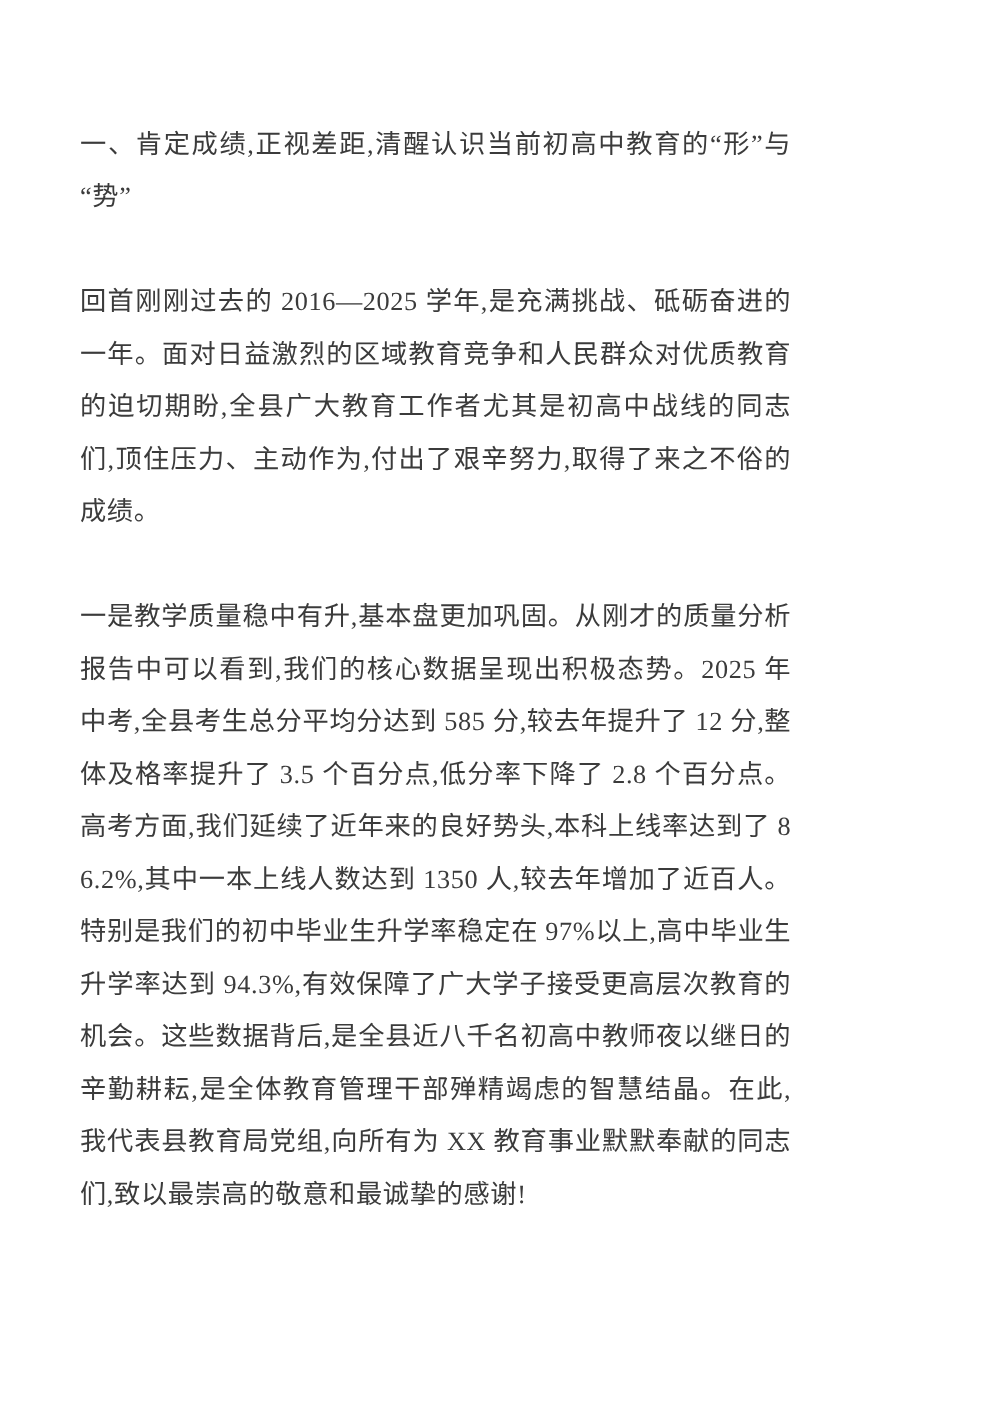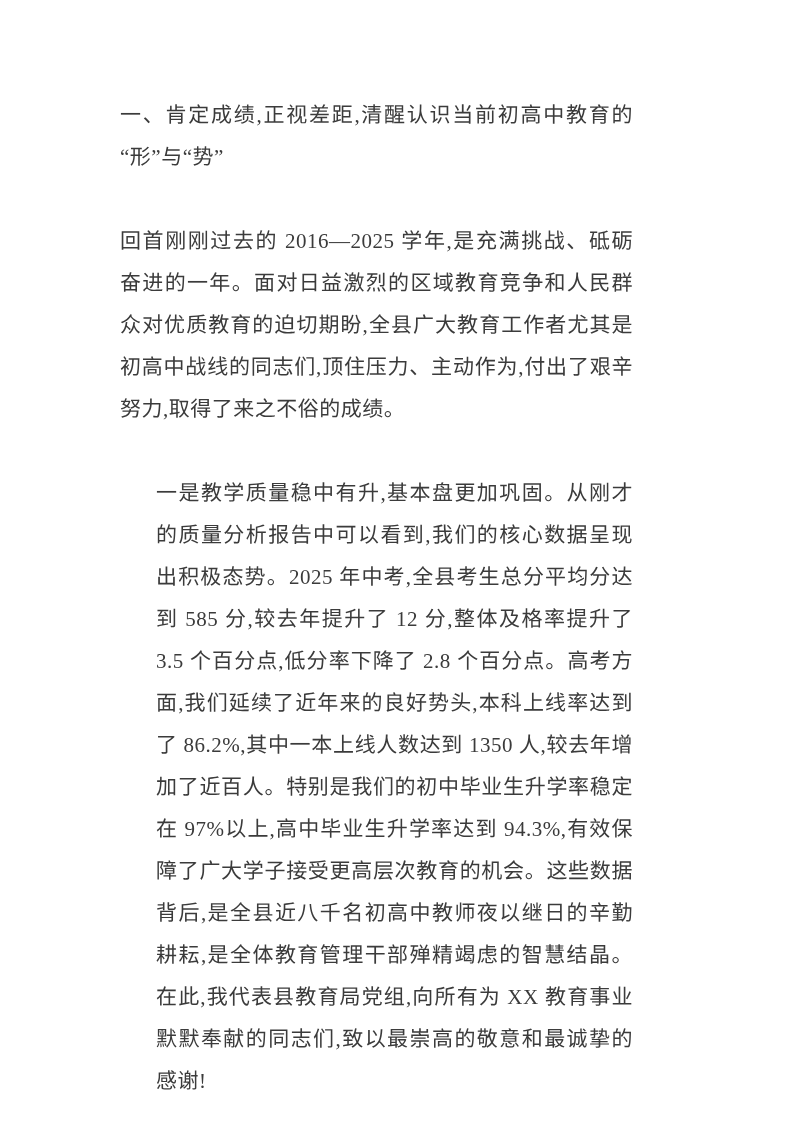--- a/index.html
+++ b/index.html
@@ -11,21 +11,21 @@
     width: 793px;
     height: 1122px;
     overflow: hidden;
     font-family: "Liberation Serif", "DejaVu Serif", serif;
   }
   .doc-page {
     box-sizing: border-box;
     width: 751px;
     height: 1122px;
     background: var(--page-bg, #ffffff);
-    padding: 94px 118px 0 120px;
+    padding: 94px 118px 0 64px;
   }
   .doc-body {
     color: var(--text-color, #3b3b3b);
     font-size: 21px;
     line-height: 42px;
     text-align: justify;
     text-justify: inter-character;
     letter-spacing: 0.5px;
     word-break: break-all;
   }
@@ -35,21 +35,20 @@
     font-weight: normal;
     line-height: 42px;
     text-align: justify;
     text-justify: inter-character;
   }
   .doc-paragraph {
     margin: 0 0 42px 0;
   }
   .doc-paragraph:last-child {
     margin-bottom: 0;
-    margin-left: 36px;
   }
 </style>
 </head>
 <body>
 
 <div class="doc-page">
   <div class="doc-body">
     <h1 class="doc-heading">一、肯定成绩,正视差距,清醒认识当前初高中教育的“形”与“势”</h1>
     <p class="doc-paragraph">回首刚刚过去的 2016—2025 学年,是充满挑战、砥砺奋进的一年。面对日益激烈的区域教育竞争和人民群众对优质教育的迫切期盼,全县广大教育工作者尤其是初高中战线的同志们,顶住压力、主动作为,付出了艰辛努力,取得了来之不俗的成绩。</p>
     <p class="doc-paragraph">一是教学质量稳中有升,基本盘更加巩固。从刚才的质量分析报告中可以看到,我们的核心数据呈现出积极态势。2025 年中考,全县考生总分平均分达到 585 分,较去年提升了 12 分,整体及格率提升了 3.5 个百分点,低分率下降了 2.8 个百分点。高考方面,我们延续了近年来的良好势头,本科上线率达到了 86.2%,其中一本上线人数达到 1350 人,较去年增加了近百人。特别是我们的初中毕业生升学率稳定在 97%以上,高中毕业生升学率达到 94.3%,有效保障了广大学子接受更高层次教育的机会。这些数据背后,是全县近八千名初高中教师夜以继日的辛勤耕耘,是全体教育管理干部殚精竭虑的智慧结晶。在此,我代表县教育局党组,向所有为 XX 教育事业默默奉献的同志们,致以最崇高的敬意和最诚挚的感谢!</p>

